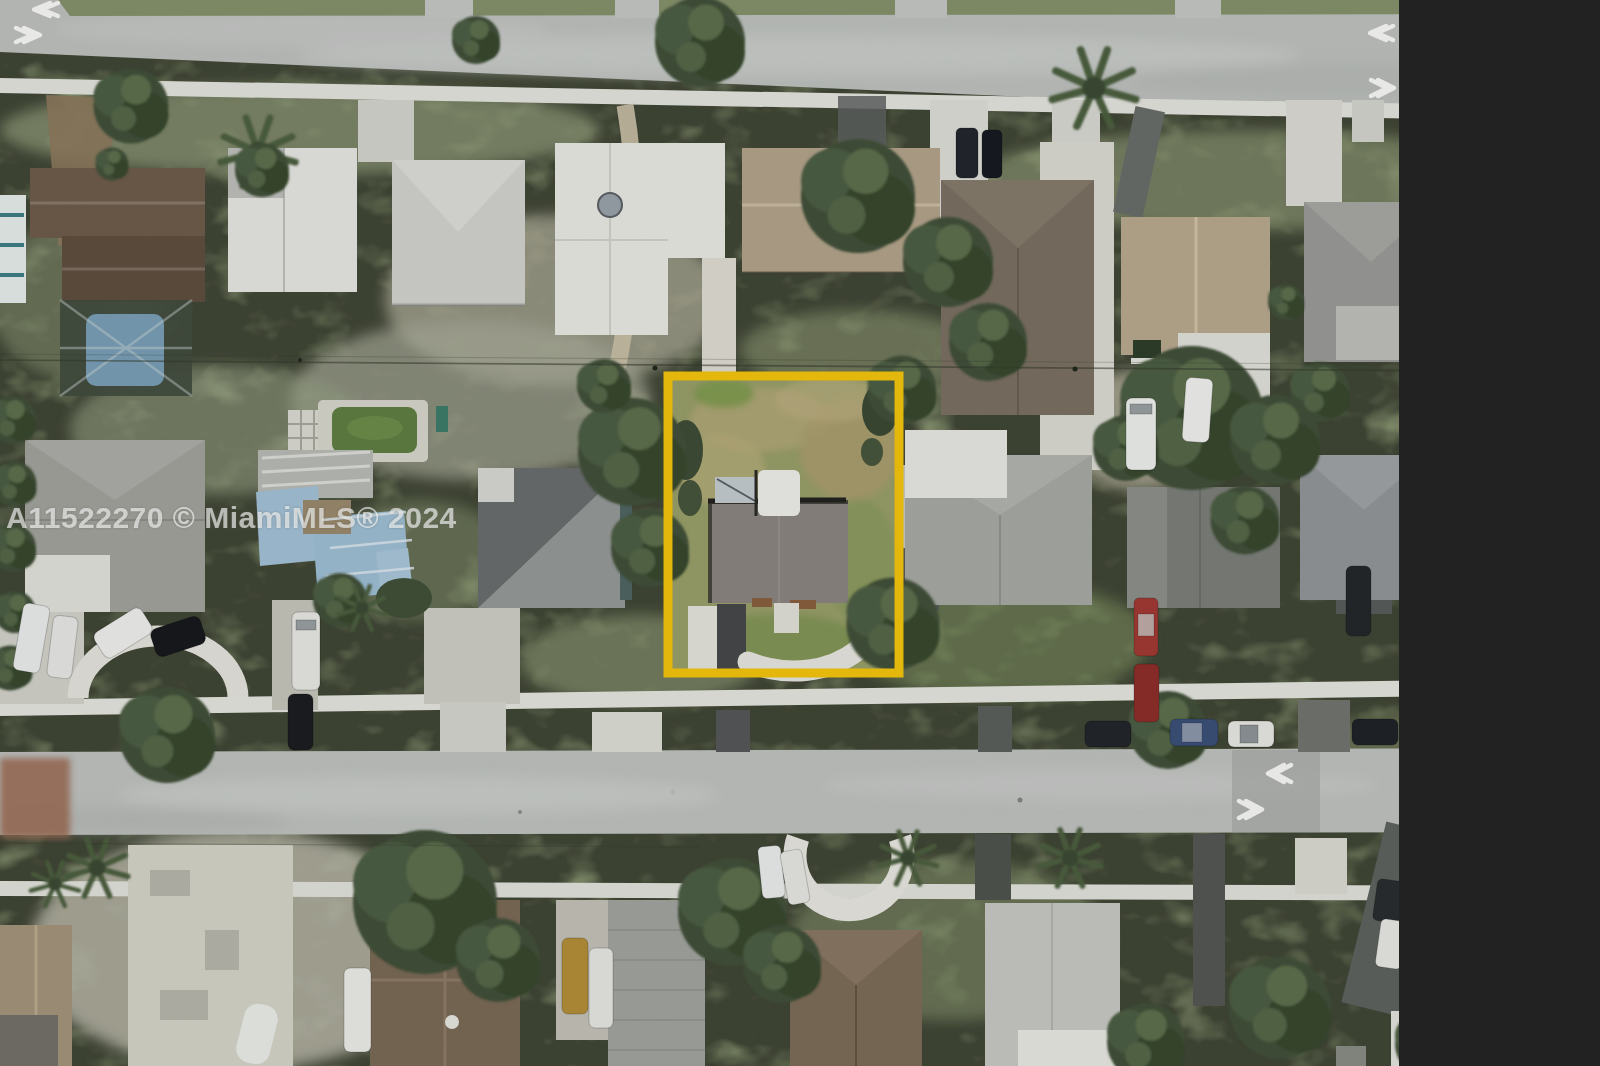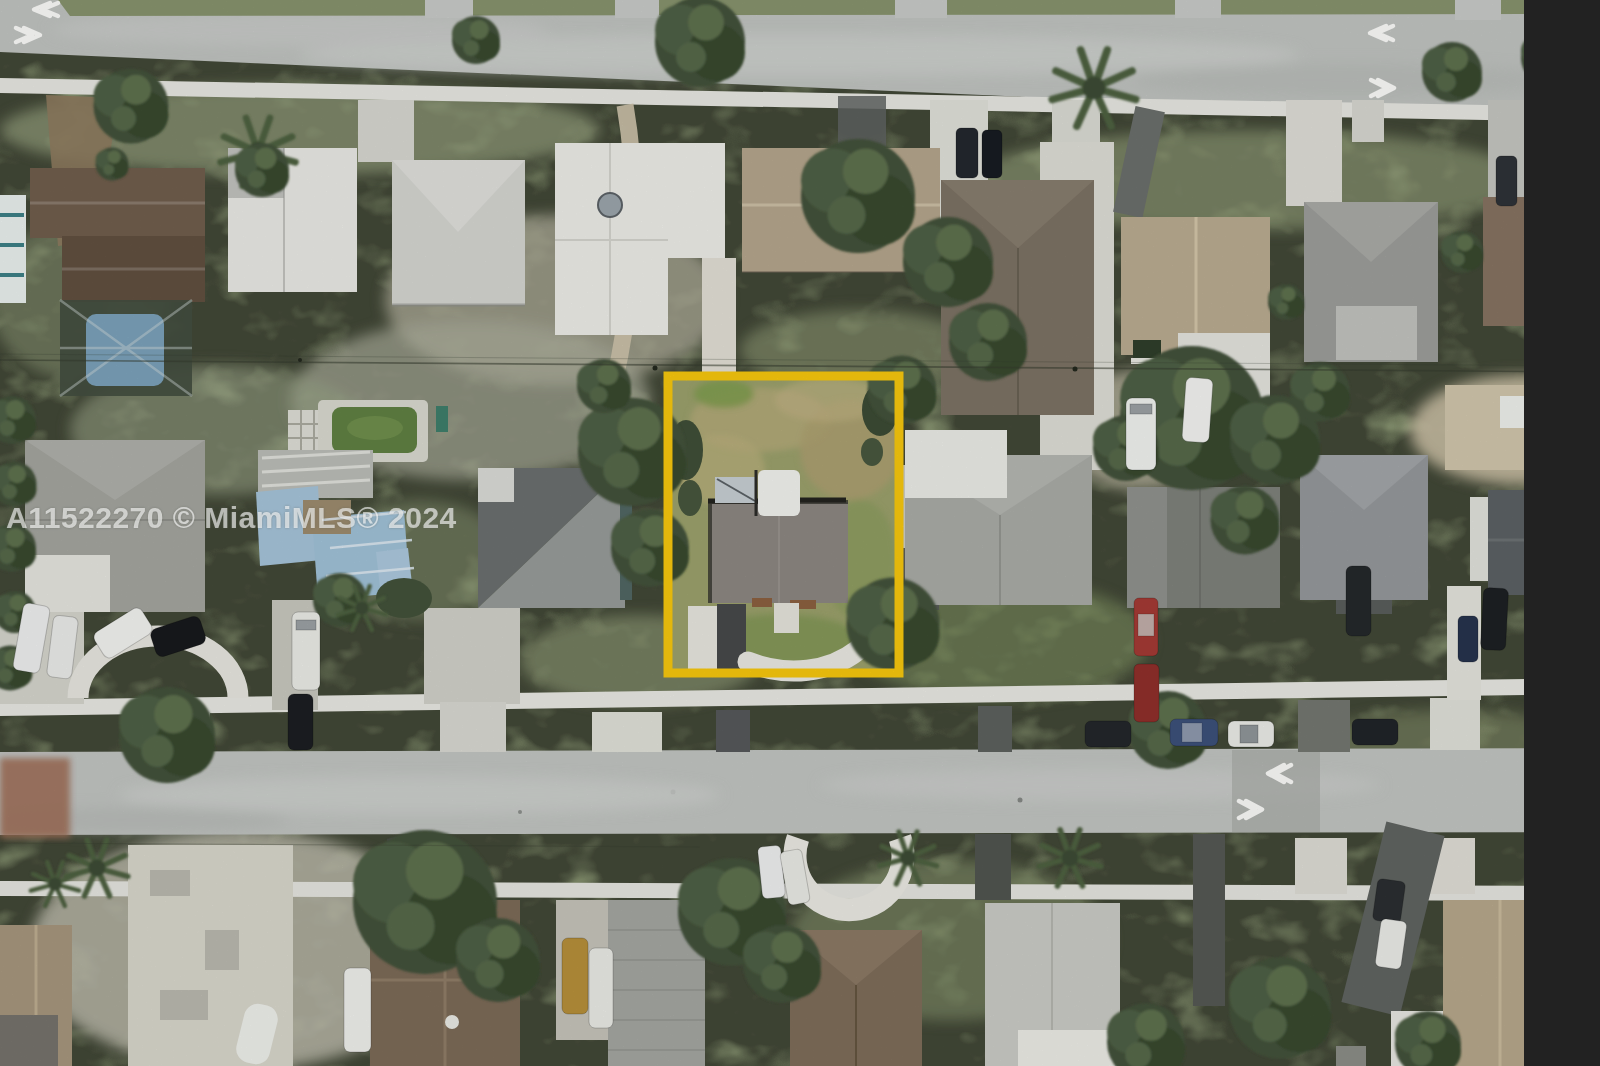--- a/index.html
+++ b/index.html
@@ -1,16 +1,16 @@
 <!DOCTYPE html>
 <html><head>
 <meta charset="utf-8">
 <style>
   html,body{margin:0;padding:0;background:#222;}
-  .stage{position:relative;width:1524px;height:1066px;overflow:hidden;
+  .stage{position:relative;width:1399px;height:1066px;overflow:hidden;
          font-family:"Liberation Sans",sans-serif;background:#8b9678;}
   .stage svg{position:absolute;left:0;top:0;display:block;}
   .watermark{position:absolute;left:6px;top:501px;font-size:30px;font-weight:600;
              letter-spacing:.5px;color:rgba(255,255,255,.62);
              text-shadow:0 0 3px rgba(90,95,85,.45);white-space:nowrap;pointer-events:none;}
 </style>
 </head>
 <body>
 
 <div class="stage">

